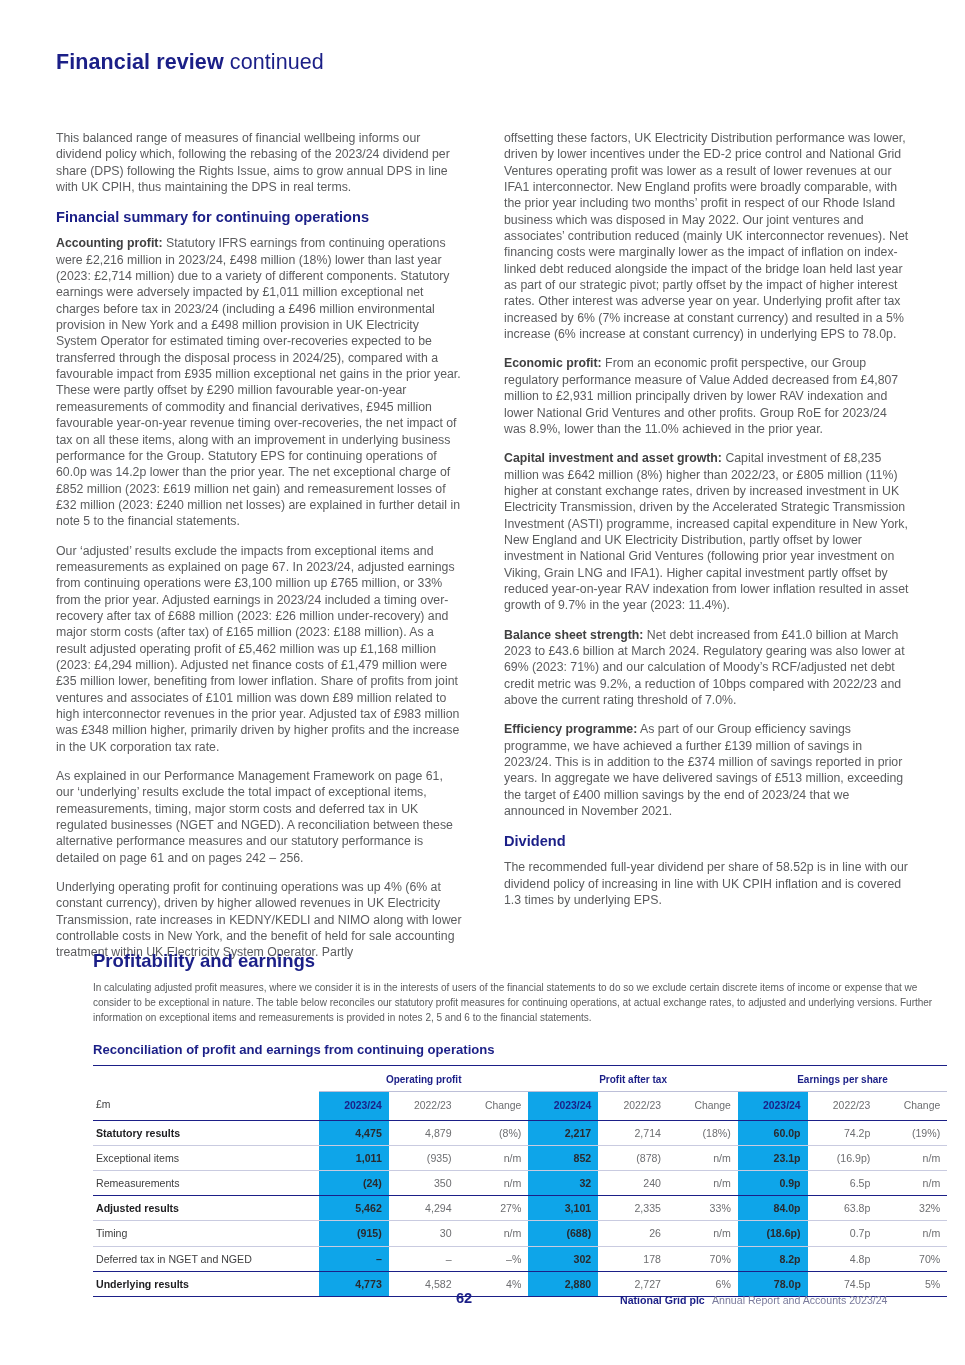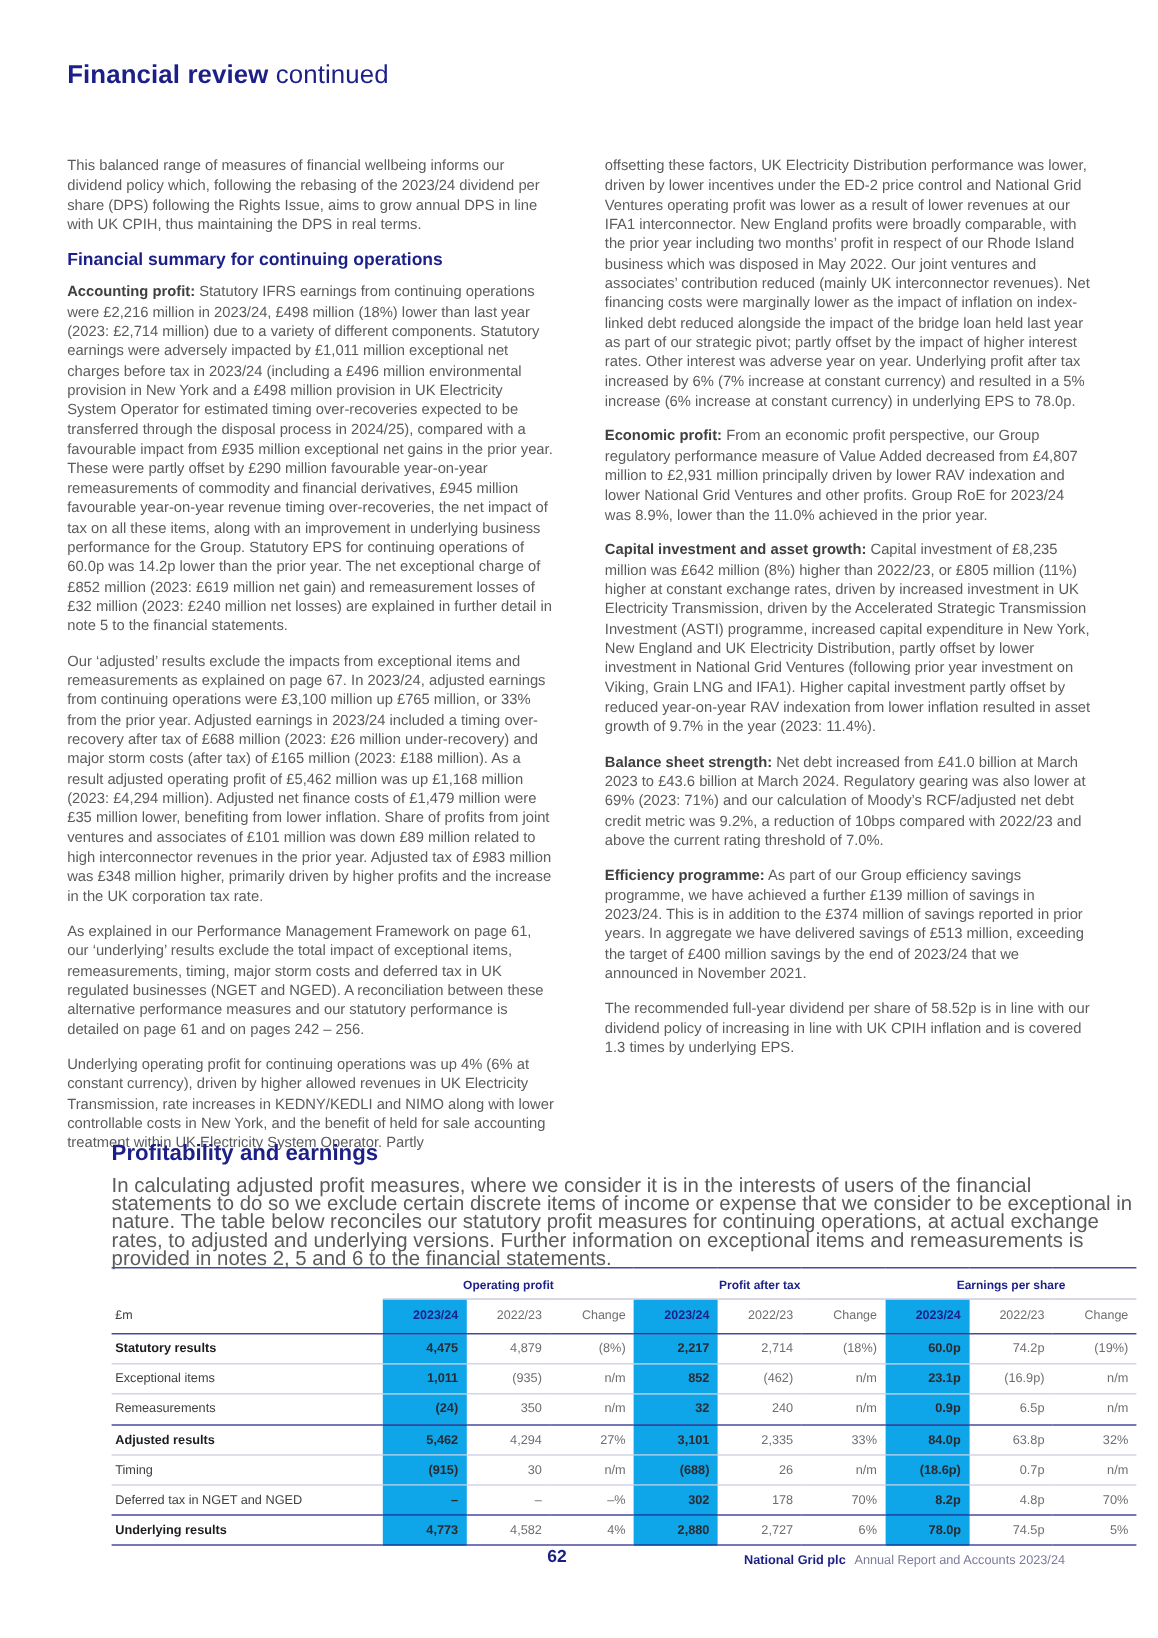--- a/index.html
+++ b/index.html
@@ -77,21 +77,21 @@
   }
   h2.big-head {
     margin: 0 0 8px 0;
     font-size: 18.5px;
     font-weight: bold;
     color: #1b1f87;
     line-height: 22px;
   }
   p.wide-text {
     margin: 0;
-    font-size: 17px;
+    font-size: 10px;
     line-height: 15.2px;
     color: #5b5c5e;
   }
   h3.table-head {
     margin: 16px 0 8px 0;
     font-size: 13.1px;
     font-weight: bold;
     color: #1b1f87;
   }
 
@@ -244,28 +244,30 @@
       <p class="body-text">offsetting these factors, UK Electricity Distribution performance was lower, driven by lower incentives under the ED-2 price control and National Grid Ventures operating profit was lower as a result of lower revenues at our IFA1 interconnector. New England profits were broadly comparable, with the prior year including two months’ profit in respect of our Rhode Island business which was disposed in May 2022. Our joint ventures and associates’ contribution reduced (mainly UK interconnector revenues). Net financing costs were marginally lower as the impact of inflation on index-linked debt reduced alongside the impact of the bridge loan held last year as part of our strategic pivot; partly offset by the impact of higher interest rates. Other interest was adverse year on year. Underlying profit after tax increased by 6% (7% increase at constant currency) and resulted in a 5% increase (6% increase at constant currency) in underlying EPS to 78.0p.</p>
 
       <p class="body-text"><span class="lead-in">Economic profit:</span><span> From an economic profit perspective, our Group regulatory performance measure of Value Added decreased from £4,807 million to £2,931 million principally driven by lower RAV indexation and lower National Grid Ventures and other profits. Group RoE for 2023/24 was 8.9%, lower than the 11.0% achieved in the prior year.</span></p>
 
       <p class="body-text"><span class="lead-in">Capital investment and asset growth:</span><span> Capital investment of £8,235 million was £642 million (8%) higher than 2022/23, or £805 million (11%) higher at constant exchange rates, driven by increased investment in UK Electricity Transmission, driven by the Accelerated Strategic Transmission Investment (ASTI) programme, increased capital expenditure in New York, New England and UK Electricity Distribution, partly offset by lower investment in National Grid Ventures (following prior year investment on Viking, Grain LNG and IFA1). Higher capital investment partly offset by reduced year-on-year RAV indexation from lower inflation resulted in asset growth of 9.7% in the year (2023: 11.4%).</span></p>
 
       <p class="body-text"><span class="lead-in">Balance sheet strength:</span><span> Net debt increased from £41.0 billion at March 2023 to £43.6 billion at March 2024. Regulatory gearing was also lower at 69% (2023: 71%) and our calculation of Moody’s RCF/adjusted net debt credit metric was 9.2%, a reduction of 10bps compared with 2022/23 and above the current rating threshold of 7.0%.</span></p>
 
       <p class="body-text"><span class="lead-in">Efficiency programme:</span><span> As part of our Group efficiency savings programme, we have achieved a further £139 million of savings in 2023/24. This is in addition to the £374 million of savings reported in prior years. In aggregate we have delivered savings of £513 million, exceeding the target of £400 million savings by the end of 2023/24 that we announced in November 2021.</span></p>
 
+      <h2 class="section-head">Dividend</h2>
 
       <p class="body-text">The recommended full-year dividend per share of 58.52p is in line with our dividend policy of increasing in line with UK CPIH inflation and is covered 1.3 times by underlying EPS.</p>
     </div>
   </div>
 
   <div class="profit-block">
     <h2 class="big-head">Profitability and earnings</h2>
     <p class="wide-text">In calculating adjusted profit measures, where we consider it is in the interests of users of the financial statements to do so we exclude certain discrete items of income or expense that we consider to be exceptional in nature. The table below reconciles our statutory profit measures for continuing operations, at actual exchange rates, to adjusted and underlying versions. Further information on exceptional items and remeasurements is provided in notes 2, 5 and 6 to the financial statements.</p>
+    <h3 class="table-head">Reconciliation of profit and earnings from continuing operations</h3>
 
     <table class="recon">
       <colgroup>
         <col class="c-label">
         <col class="c-num">
           <col class="c-num">
           <col class="c-num">
         <col class="c-num">
           <col class="c-num">
           <col class="c-num">
@@ -307,21 +309,21 @@
           <td class="dim">74.2p</td>
           <td class="dim">(19%)</td>
         </tr>
 
         <tr class="data-row">
           <td class="lbl">Exceptional items</td>
           <td class="cur shade">1,011</td>
           <td>(935)</td>
           <td>n/m</td>
           <td class="cur shade">852</td>
-          <td>(462)</td>
+          <td>(878)</td>
           <td>n/m</td>
           <td class="cur shade">23.1p</td>
           <td>(16.9p)</td>
           <td>n/m</td>
         </tr>
 
         <tr class="data-row rule-heavy-below">
           <td class="lbl">Remeasurements</td>
           <td class="cur shade">(24)</td>
           <td>350</td>

